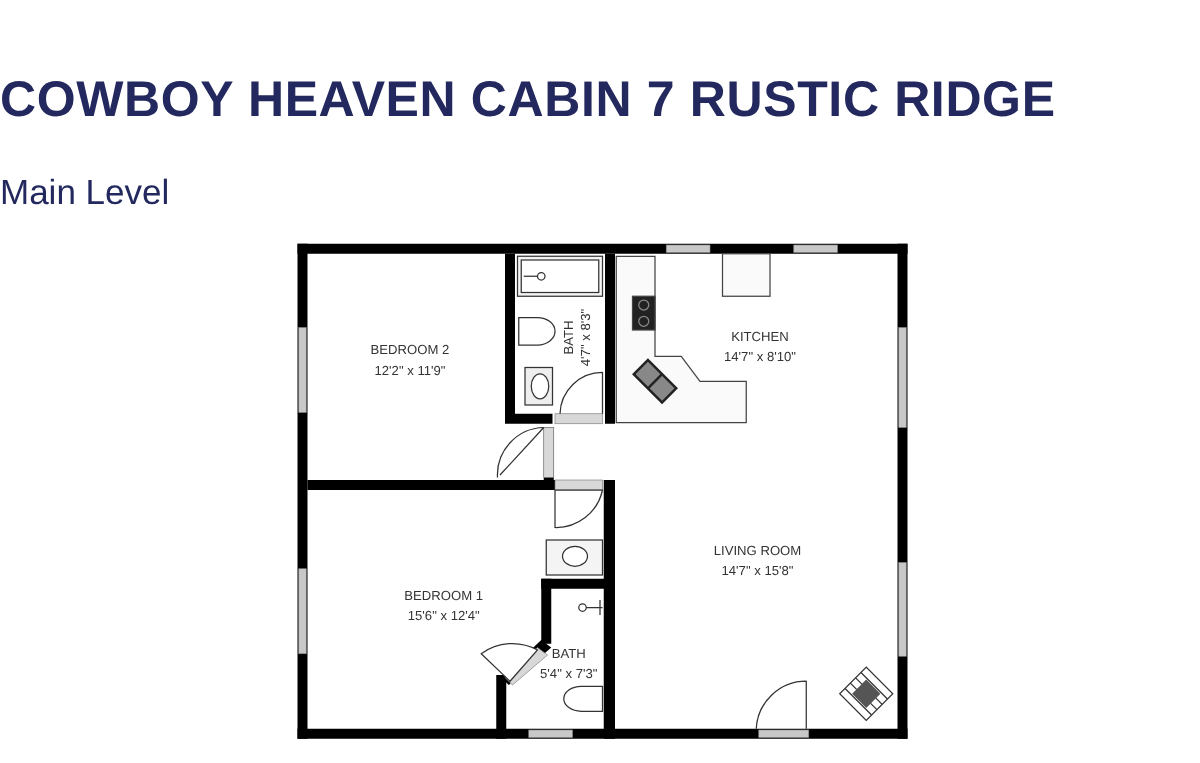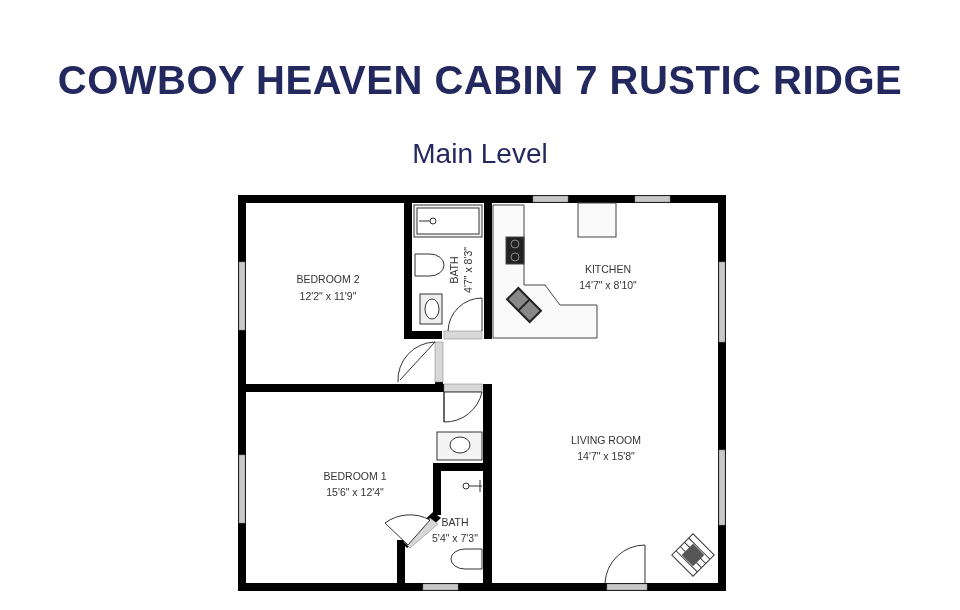--- a/index.html
+++ b/index.html
@@ -1,18 +1,18 @@
 <!DOCTYPE html>
 <html><head>
 <meta charset="utf-8">
 <style>
   html, body { margin:0; padding:0; background:#ffffff; }
   body { width:960px; height:610px; position:relative; overflow:hidden; font-family:"Liberation Sans", sans-serif; }
-  .title { position:absolute; left:0; top:58px; width:960px; text-align:center; color:#23295e; font-weight:bold; font-size:40px; letter-spacing:0.5px; font-family:"Liberation Sans", sans-serif; }
-  .subtitle { position:absolute; left:0; top:138px; width:960px; text-align:center; color:#23295e; font-size:28px; font-family:"Liberation Sans", sans-serif; }
+  .title { position:absolute; left:0; top:58px; width:960px; color:#23295e; font-weight:bold; font-size:40px; letter-spacing:0.5px; font-family:"Liberation Sans", sans-serif; }
+  .subtitle { position:absolute; left:0; top:138px; width:960px; text-align:left; color:#23295e; font-size:28px; font-family:"Liberation Sans", sans-serif; }
   svg.plan { position:absolute; left:0; top:0; }
   .lbl { font-family:"Liberation Sans", sans-serif; font-size:10.5px; fill:#333333; }
 </style>
 </head>
 <body>
 
 <div class="title">COWBOY HEAVEN CABIN 7 RUSTIC RIDGE</div>
 <div class="subtitle">Main Level</div>
 
 <svg class="plan" width="960" height="610" viewBox="0 0 960 610">

